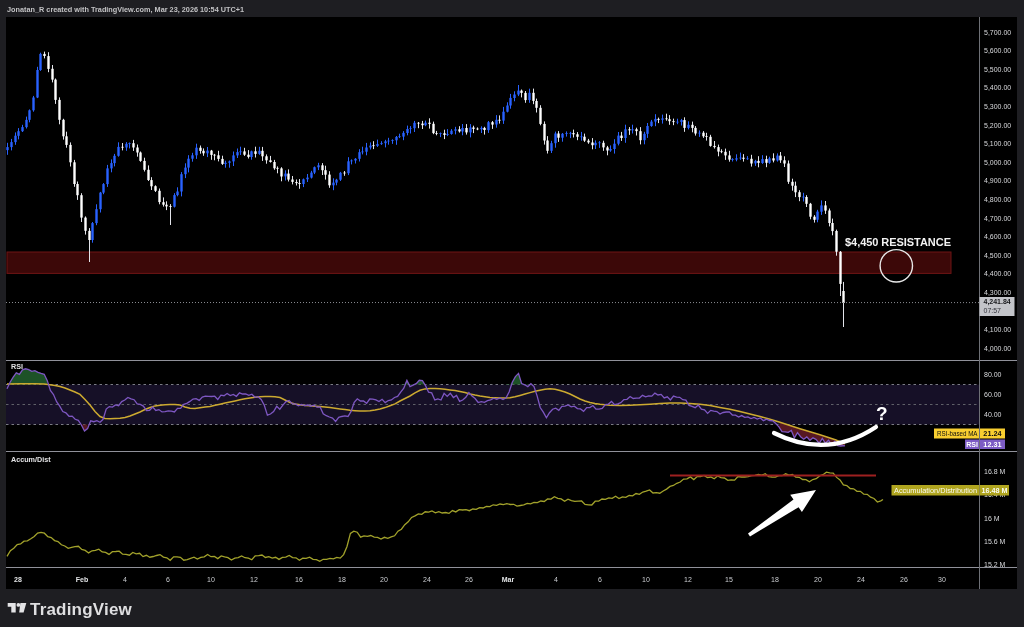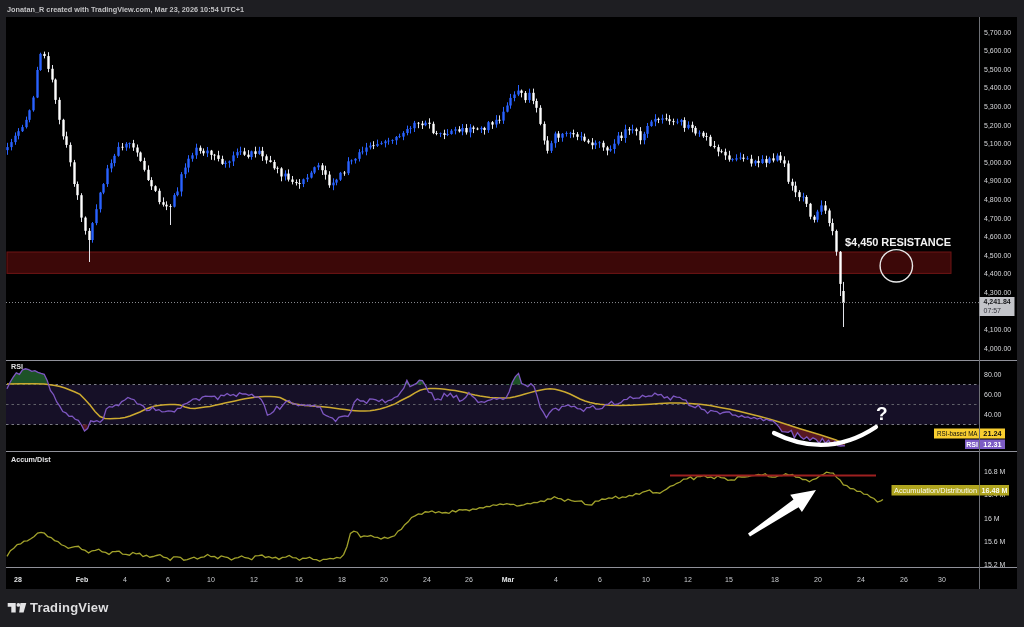--- a/index.html
+++ b/index.html
@@ -1,20 +1,20 @@
 <!DOCTYPE html>
 <html><head><meta charset="utf-8">
 <style>
 *{margin:0;padding:0;box-sizing:border-box}
 html,body{width:1024px;height:627px;background:#1e1e22;font-family:"Liberation Sans",sans-serif;overflow:hidden}
 .wrap{position:relative;width:1024px;height:627px}
 .hdr{position:absolute;left:7px;top:4.5px;font-size:7.3px;font-weight:700;color:#c2c2c4;letter-spacing:0px}
 .footer{position:absolute;left:0;top:589px;width:1024px;height:38px;background:#1e1e22}
 .tvlogo{position:absolute;left:7px;top:602px}
-.tvtext{position:absolute;left:30px;top:600px;font-size:13px;font-weight:700;color:#dfdfe1;letter-spacing:0.2px}
+.tvtext{position:absolute;left:30px;top:600px;font-size:17px;font-weight:700;color:#dfdfe1;letter-spacing:0.2px}
 </style></head>
 <body>
 <div class="wrap">
 <div class="hdr">Jonatan_R created with TradingView.com, Mar 23, 2026 10:54 UTC+1</div>
 <svg width="1011" height="572" viewBox="6 17 1011 572" style="position:absolute;left:6px;top:17px" font-family="'Liberation Sans',sans-serif">
 <rect x="6" y="17" width="1011" height="572" fill="#000000"></rect>
 
 <rect x="7" y="252" width="944" height="21.4" fill="#3c0808" stroke="#6e1414" stroke-width="1"></rect>
 <line x1="7.5" y1="142.8" x2="7.5" y2="154.8" stroke="#2962ff" stroke-width="1"></line>
 <rect x="6.3" y="147.1" width="2.4" height="3.0" fill="#2962ff"></rect>

